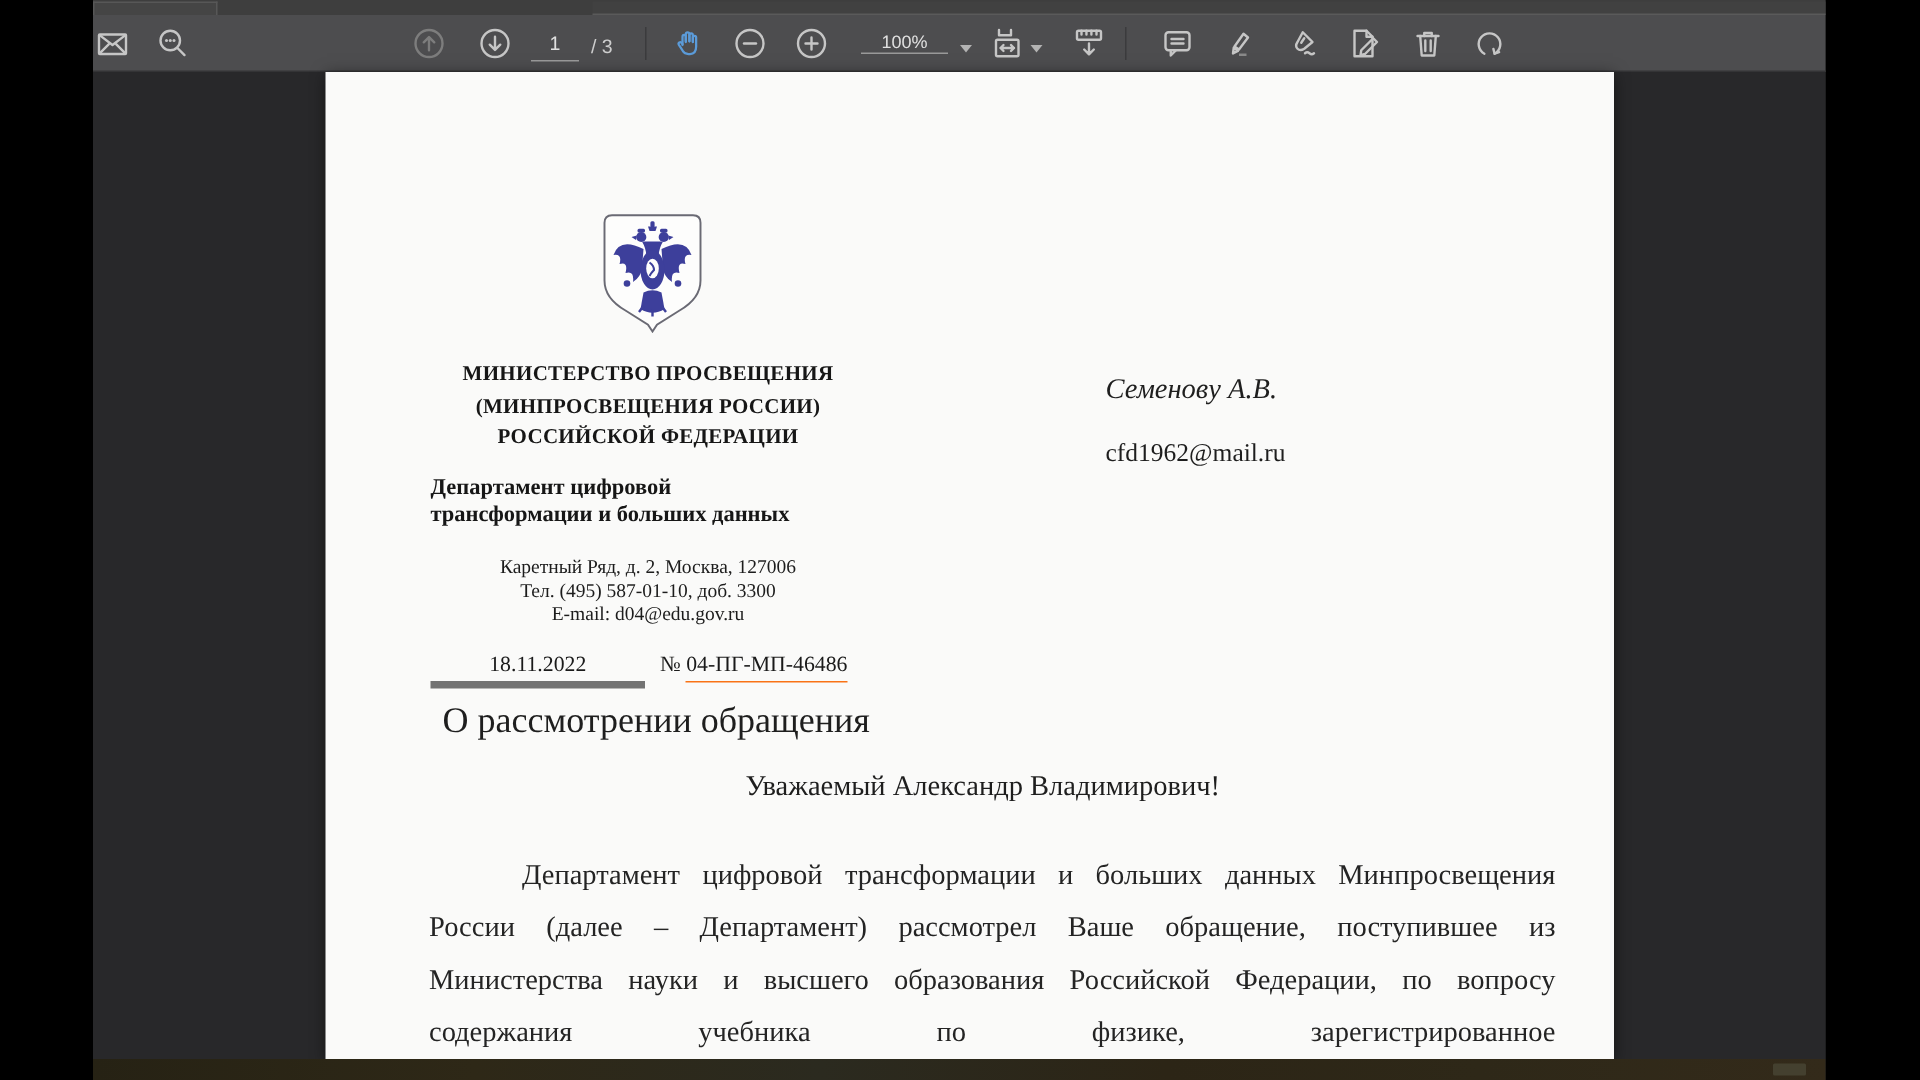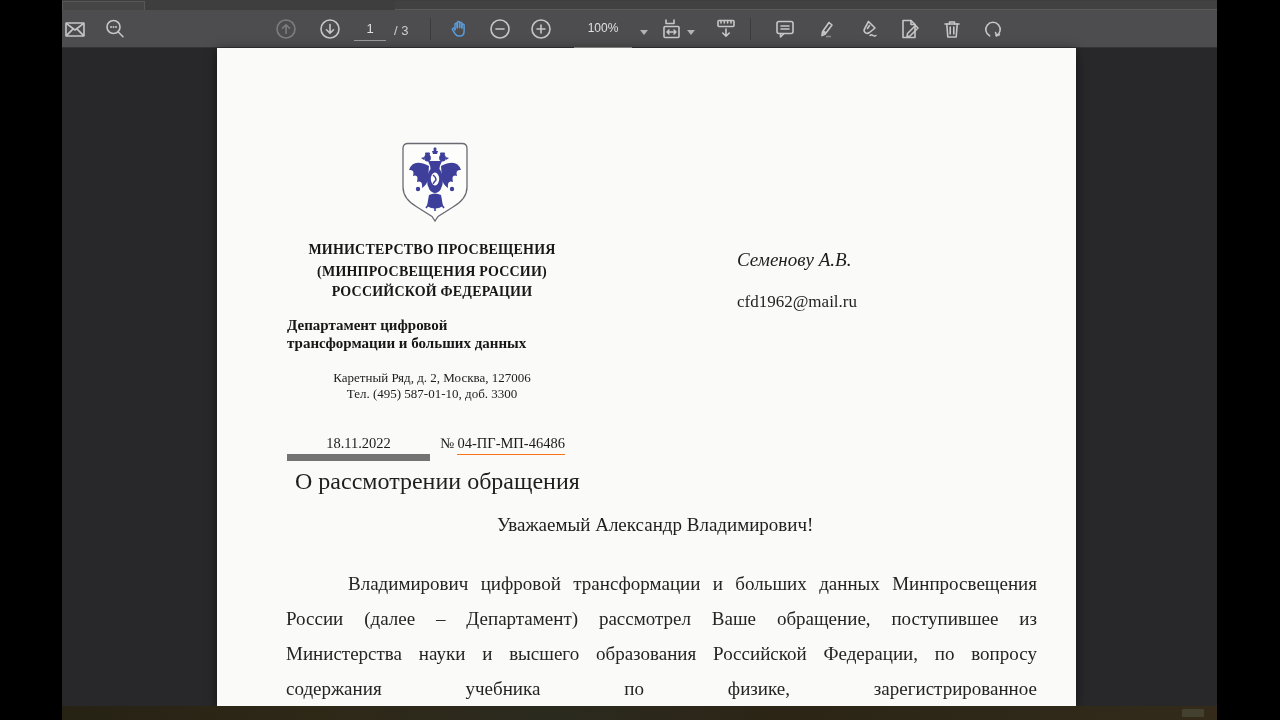--- a/index.html
+++ b/index.html
@@ -14,35 +14,35 @@
   
   .toolbar { position:absolute; left:0; top:10px; right:0; height:38px; background:#4d4d4f; border-bottom:1px solid #343436; }
   .tb { position:absolute; top:7px; width:24px; height:24px; display:flex; align-items:center; justify-content:center; }
   .tb svg { width:24px; height:24px; }
   .stroke { stroke:#c6c6c6; stroke-width:1.6; fill:none; stroke-linecap:round; stroke-linejoin:round; }
   .stroke-dim { stroke:#7d7d7d; stroke-width:1.6; fill:none; stroke-linecap:round; stroke-linejoin:round; }
   .stroke-blue { stroke:#5b9bd9; stroke-width:1.5; fill:none; stroke-linecap:round; stroke-linejoin:round; }
   .divider { position:absolute; top:8px; width:1px; height:22px; background:#3b3b3d; }
   .pageno { position:absolute; left:292px; top:11px; width:32px; text-align:center; color:#e0e0e0; font-size:13px; border-bottom:1px solid #9a9a9a; padding-bottom:4px; }
   .pagetotal { position:absolute; left:332px; top:13px; color:#cdcdcd; font-size:13px; }
-  .zoomfield { position:absolute; left:512px; top:11px; width:58px; text-align:center; color:#e0e0e0; font-size:12px; border-bottom:1px solid #9a9a9a; padding-bottom:12px; }
+  .zoomfield { position:absolute; left:512px; top:11px; width:58px; text-align:center; color:#e0e0e0; font-size:12px; border-bottom:1px solid #9a9a9a; padding-bottom:0; }
   .caret { position:absolute; top:20px; width:0; height:0; border-left:4px solid transparent; border-right:4px solid transparent; border-top:5px solid #b3b3b3; }
 
   
   .viewer { position:absolute; left:0; top:48px; right:0; bottom:14px; background:#28282a; }
   .page { position:absolute; left:155px; top:0; width:859px; height:658px; background:#fafaf9; box-shadow:0 2px 10px rgba(0,0,0,.55); font-family:"Liberation Serif", serif; color:#222; }
 
   .emblem { position:absolute; left:184px; top:94px; width:68px; height:80px; }
 
   .org-block  { position:absolute; left:70px; top:192px; width:290px; text-align:center; font-weight:bold; font-size:14px; line-height:20.5px; color:#161616; letter-spacing:.2px; }
   .dept-block { position:absolute; left:70px; top:268px; width:290px; text-align:left; font-weight:bold; font-size:15px; line-height:18px; color:#161616; }
   .addr-block { position:absolute; left:70px; top:322px; width:290px; text-align:center; font-size:13px; line-height:15.5px; color:#1c1c1c; }
 
   .date-row  { position:absolute; left:70px; top:387px; width:330px; font-size:14.5px; color:#1a1a1a; white-space:nowrap; }
-  .date-cell { display:inline-block; width:143px; text-align:center; border-bottom:7px solid #737373; padding-bottom:2px; }
+  .date-cell { display:inline-block; width:143px; text-align:center; border-bottom:5px solid #737373; padding-bottom:2px; }
   .numsign   { display:inline-block; margin-left:10px; }
   .num-cell  { display:inline-block; border-bottom:1px solid #f97316; padding-bottom:2px; }
 
   .subject    { position:absolute; left:78px;  top:420px; font-size:24px; color:#1e1e1e; }
   .addressee  { position:absolute; left:520px; top:201px; font-size:19px; color:#1e1e1e;font-style:italic; }
   .addr-email { position:absolute; left:520px; top:244px; font-size:17px; color:#1e1e1e; }
   .salutation { position:absolute; left:280px; top:466px; font-size:19px; color:#1e1e1e; }
 
   .body-lines { position:absolute; left:69px; top:523px; width:751px; font-size:19px; color:#242424; }
   .bline { height:35px; display:flex; justify-content:space-between; line-height:26px; }
@@ -251,36 +251,37 @@
       </div>
 
       <div class="dept-block">
         <div>Департамент цифровой</div>
         <div>трансформации и больших данных</div>
       </div>
 
       <div class="addr-block">
         <div>Каретный Ряд, д. 2, Москва, 127006</div>
         <div>Тел. (495) 587-01-10, доб. 3300</div>
+        <div>E-mail: d04@edu.gov.ru</div>
       </div>
 
       <div class="date-row">
         <span class="date-cell">18.11.2022</span><span class="numsign">№</span> <span class="num-cell">04-ПГ-МП-46486</span>
       </div>
 
       <div class="subject">О рассмотрении обращения</div>
 
       <div class="addressee">Семенову А.В.</div>
       <div class="addr-email">cfd1962@mail.ru</div>
 
       <div class="salutation">Уважаемый Александр Владимирович!</div>
 
       <div class="body-lines">
         <div class="bline indent">
-            <span>Владимирович</span>
+            <span>Департамент</span>
             <span>цифровой</span>
             <span>трансформации</span>
             <span>и</span>
             <span>больших</span>
             <span>данных</span>
             <span>Минпросвещения</span>
           </div>
         <div class="bline">
             <span>России</span>
             <span>(далее</span>

